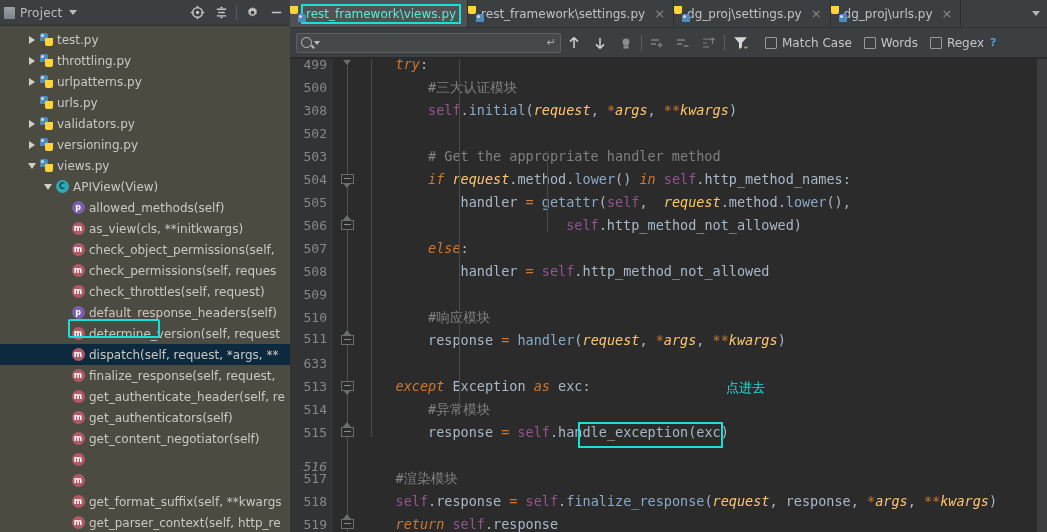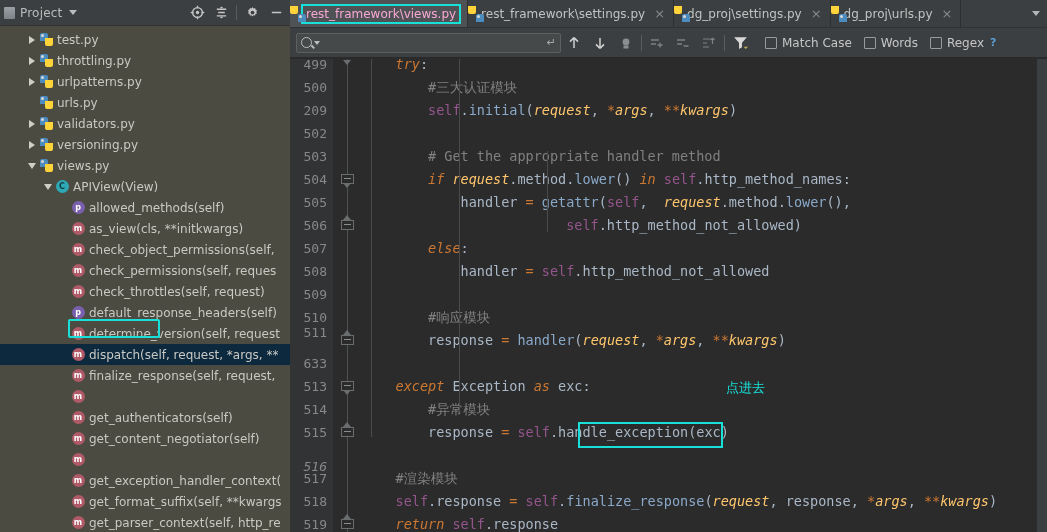--- a/index.html
+++ b/index.html
@@ -87,21 +87,21 @@
   
   #tabbar {
     height: 28px; background: #3c3f41; display: flex; align-items: stretch;
     border-bottom: 1px solid #323232; position: relative;
   }
   .tab {
     display: flex; align-items: center; gap: 5px;
     padding: 0 8px 0 8px; font-size: 12px; color: #c2c2c2;
     border-right: 1px solid #2f2f2f; white-space: nowrap; position: relative;
   }
-  .tab.active { background: #4e5254; color: #f9a8d4; }
+  .tab.active { background: #4e5254; color: #5eead4; }
   .tab .closex { color: #8a8a8a; font-size: 13px; margin-left: 4px; }
   .tab-overflow {
     width: 22px; display:flex;align-items:center;justify-content:center;
     color: #b5b5b5; font-size: 10px; margin-left: auto;
   }
 
   
   #findbar {
     height: 30px; background: #3c3f41; display: flex; align-items: center;
     padding: 0 6px; gap: 0px; border-bottom: 1px solid #2a2a2a;
@@ -399,20 +399,21 @@
           <span class="tico">
             <span class="badge m">m</span>
           </span>
           <span class="tlabel">finalize_response(self, request,</span>
         </div>
         <div class="trow" style="padding-left: 58px;">
           <span class="twist"></span>
           <span class="tico">
             <span class="badge m">m</span>
           </span>
+          <span class="tlabel">get_authenticate_header(self, re</span>
         </div>
         <div class="trow" style="padding-left: 58px;">
           <span class="twist"></span>
           <span class="tico">
             <span class="badge m">m</span>
           </span>
           <span class="tlabel">get_authenticators(self)</span>
         </div>
         <div class="trow" style="padding-left: 58px;">
           <span class="twist"></span>
@@ -425,21 +426,20 @@
           <span class="twist"></span>
           <span class="tico">
             <span class="badge m">m</span>
           </span>
         </div>
         <div class="trow" style="padding-left: 58px;">
           <span class="twist"></span>
           <span class="tico">
             <span class="badge m">m</span>
           </span>
-          <span class="tlabel">get_exception_handler_context(</span>
         </div>
         <div class="trow" style="padding-left: 58px;">
           <span class="twist"></span>
           <span class="tico">
             <span class="badge m">m</span>
           </span>
           <span class="tlabel">get_format_suffix(self, **kwargs</span>
         </div>
         <div class="trow" style="padding-left: 58px;">
           <span class="twist"></span>
@@ -538,31 +538,31 @@
         <span class="chkbox"></span>
         <span>Regex</span>
       </label>
       <span class="help-q">?</span>
     </div>
 
     <div id="codearea">
       <div id="gutter">
           <div class="ln" style="top: -6px;">499</div>
           <div class="ln" style="top: 17px;">500</div>
-          <div class="ln" style="top: 40px;">209</div>
+          <div class="ln" style="top: 40px;">308</div>
           <div class="ln" style="top: 63px;">502</div>
           <div class="ln" style="top: 86px;">503</div>
           <div class="ln" style="top: 109px;">504</div>
           <div class="ln" style="top: 132px;">505</div>
           <div class="ln" style="top: 155px;">506</div>
           <div class="ln" style="top: 178px;">507</div>
           <div class="ln" style="top: 201px;">508</div>
           <div class="ln" style="top: 224px;">509</div>
           <div class="ln" style="top: 247px;">510</div>
-          <div class="ln" style="top: 262px;">511</div>
+          <div class="ln" style="top: 268px;">511</div>
           <div class="ln" style="top: 293px;">633</div>
           <div class="ln" style="top: 316px;">513</div>
           <div class="ln" style="top: 339px;">514</div>
           <div class="ln" style="top: 362px;">515</div>
           <div class="ln" style="top: 396px; font-style: italic;">516</div>
           <div class="ln" style="top: 408px;">517</div>
           <div class="ln" style="top: 431px;">518</div>
           <div class="ln" style="top: 454px;">519</div>
         </div>
       <div id="foldstrip">

